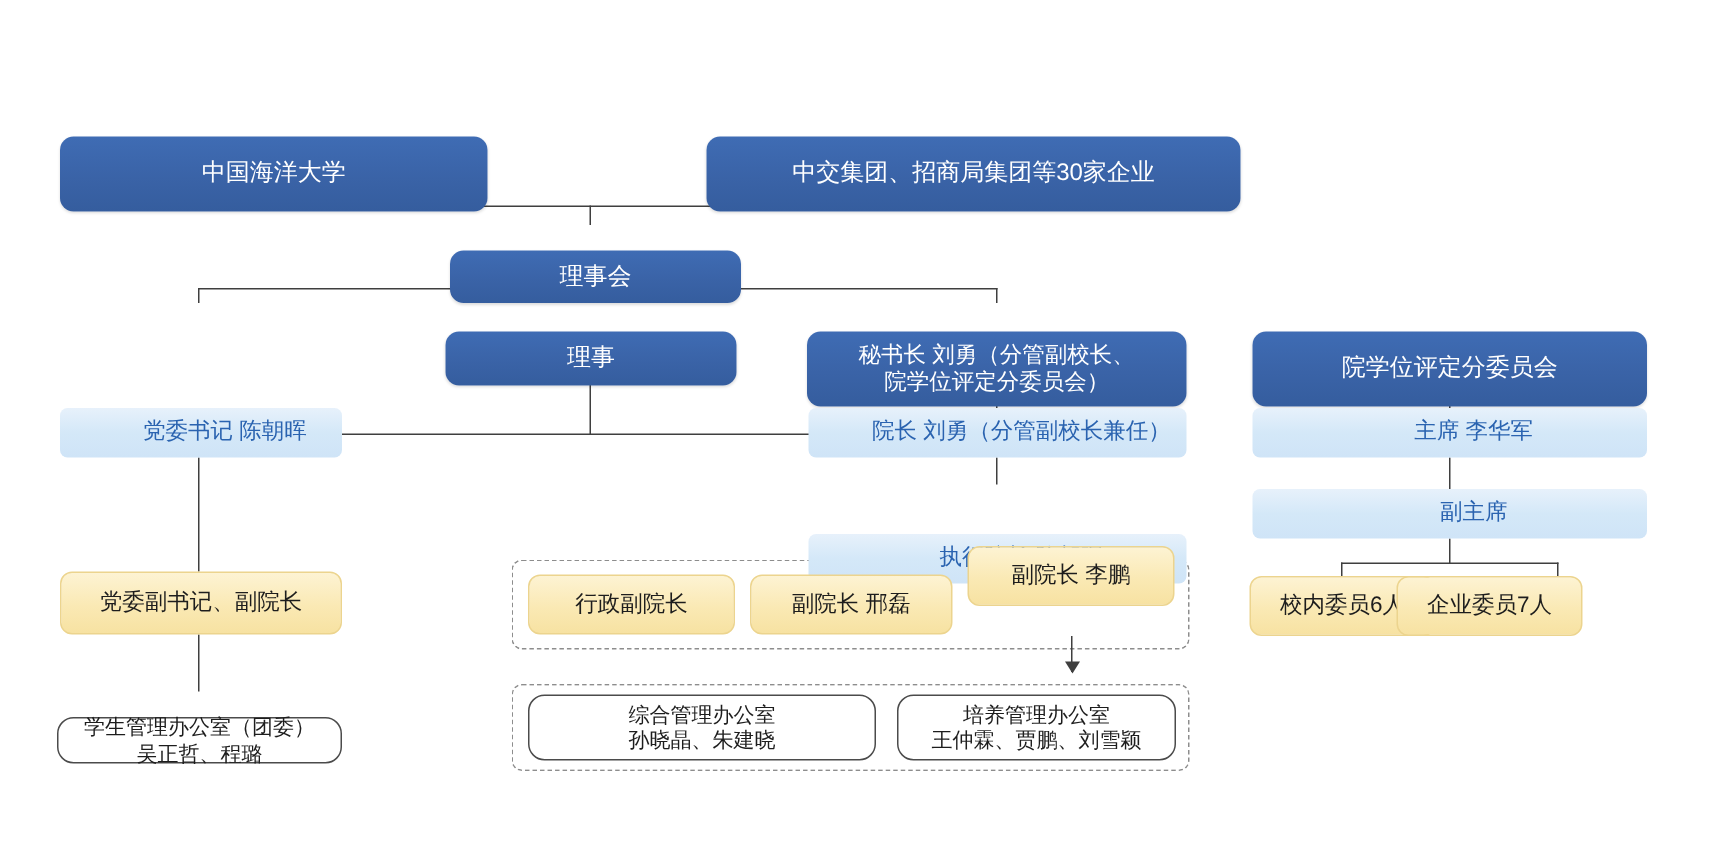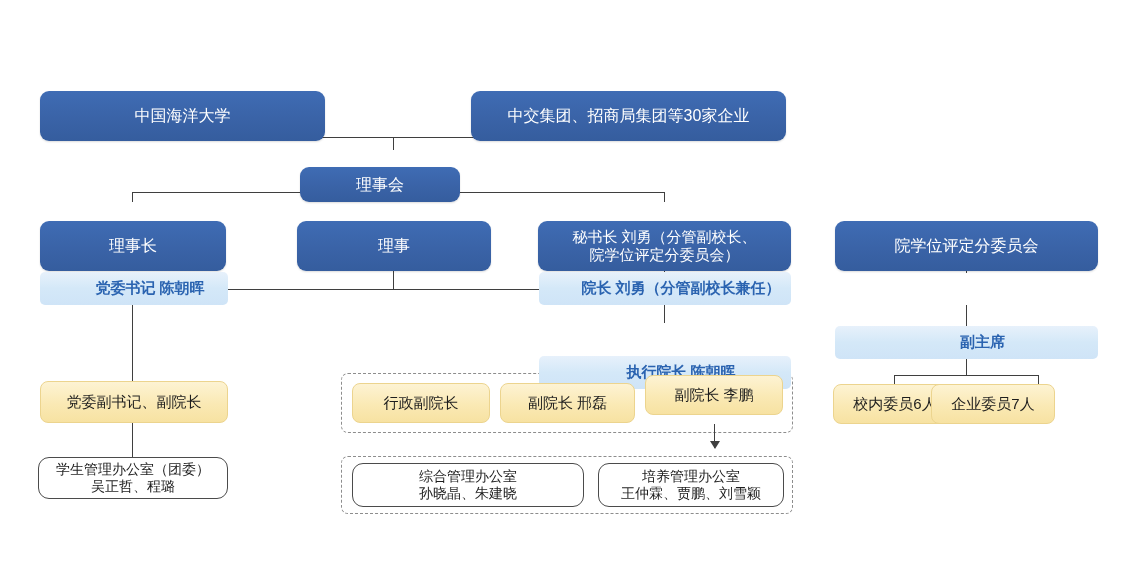--- a/index.html
+++ b/index.html
@@ -38,21 +38,21 @@
     box-shadow:0 1px 2px rgba(0,0,0,.14);
     margin-top:20px;
   }
 
   
   .n-light{
     background:linear-gradient(180deg,#e7f1fb 0%,#d4e8f8 50%,#cfe4f7 100%);
     color:#2a63b0;
     border-radius:5px;
     font-size:15px;
-    font-weight:700;
+    font-weight:400;
     padding-left:32px;
   }
 
   
   .n-yellow{
     background:linear-gradient(180deg,#fdf3d3 0%,#fae9b4 55%,#f7e2a2 100%);
     color:#1d1d1d;
     border:1px solid #ecd48e;
     border-radius:8px;
     font-size:15px;
@@ -139,56 +139,56 @@
 
   <div class="ln ln-v" style="left:966px;top:251px;height:22px;"></div>
   <div class="ln ln-v" style="left:966px;top:305px;height:22px;"></div>
   <div class="ln ln-v" style="left:966px;top:359px;height:17px;"></div>
   <div class="ln ln-h" style="left:894px;top:375px;width:145px;"></div>
   <div class="ln ln-v" style="left:894px;top:375px;height:9px;"></div>
   <div class="ln ln-v" style="left:1038px;top:375px;height:9px;"></div>
 
   <div class="node n-dark" style="left:40px;top:71px;width:285px;height:50px;">中国海洋大学</div>
 
-  <div class="node n-dark" style="left:471px;top:71px;width:315px;height:50px;">中交集团、招商局集团等30家企业</div>
+  <div class="node n-dark" style="left:471px;top:71px;width:356px;height:50px;">中交集团、招商局集团等30家企业</div>
 
-  <div class="node n-dark" style="left:300px;top:147px;width:160px;height:35px;">理事会</div>
+  <div class="node n-dark" style="left:300px;top:147px;width:194px;height:35px;">理事会</div>
 
-  <div class="node n-dark" style="left:40px;top:201px;width:186px;height:50px;">理事长</div>
 
-  <div class="node n-dark" style="left:297px;top:201px;width:194px;height:50px;">理事</div>
+  <div class="node n-dark" style="left:297px;top:201px;width:194px;height:36px;">理事</div>
 
   <div class="node n-dark" style="left:538px;top:201px;width:253px;height:50px;font-size:15px;">秘书长 刘勇（分管副校长、
 院学位评定分委员会）</div>
 
   <div class="node n-light" style="left:40px;top:272px;width:188px;height:33px;">党委书记 陈朝晖</div>
 
   <div class="node n-light" style="left:539px;top:272px;width:252px;height:33px;">院长 刘勇（分管副校长兼任）</div>
 
   <div class="node n-light" style="left:539px;top:324px;width:252px;height:33px;margin-top:32px;">执行院长 陈朝晖</div>
 
   <div class="node n-yellow" style="left:40px;top:381px;width:188px;height:42px;">党委副书记、副院长</div>
 
   <div class="node n-yellow" style="left:352px;top:383px;width:138px;height:40px;">行政副院长</div>
 
   <div class="node n-yellow" style="left:500px;top:383px;width:135px;height:40px;">副院长 邢磊</div>
 
-  <div class="node n-yellow" style="left:645px;top:375px;width:138px;height:40px;">副院长 李鹏</div>
+  <div class="node n-yellow" style="left:645px;top:364px;width:138px;height:40px;">副院长 李鹏</div>
 
   <div class="node n-yellow" style="left:833px;top:384px;width:124px;height:40px;">校内委员6人</div>
 
   <div class="node n-yellow" style="left:931px;top:384px;width:124px;height:40px;">企业委员7人</div>
 
-  <div class="node n-white" style="left:38px;top:457px;width:190px;height:42px;border-radius:11px;">学生管理办公室（团委）
+  <div class="node n-white" style="left:38px;top:478px;width:190px;height:31px;border-radius:11px;">学生管理办公室（团委）
 吴正哲、程璐</div>
 
   <div class="node n-white" style="left:352px;top:463px;width:232px;height:44px;">综合管理办公室
 孙晓晶、朱建晓</div>
 
   <div class="node n-white" style="left:598px;top:463px;width:186px;height:44px;">培养管理办公室
 王仲霖、贾鹏、刘雪颖</div>
 
   <div class="node n-dark" style="left:835px;top:201px;width:263px;height:50px;">院学位评定分委员会</div>
 
+  <div class="node n-light" style="left:835px;top:272px;width:263px;height:33px;">主席 李华军</div>
 
   <div class="node n-light" style="left:835px;top:326px;width:263px;height:33px;text-align:right;">副主席</div>
 
 </div>
 
 </body></html>

